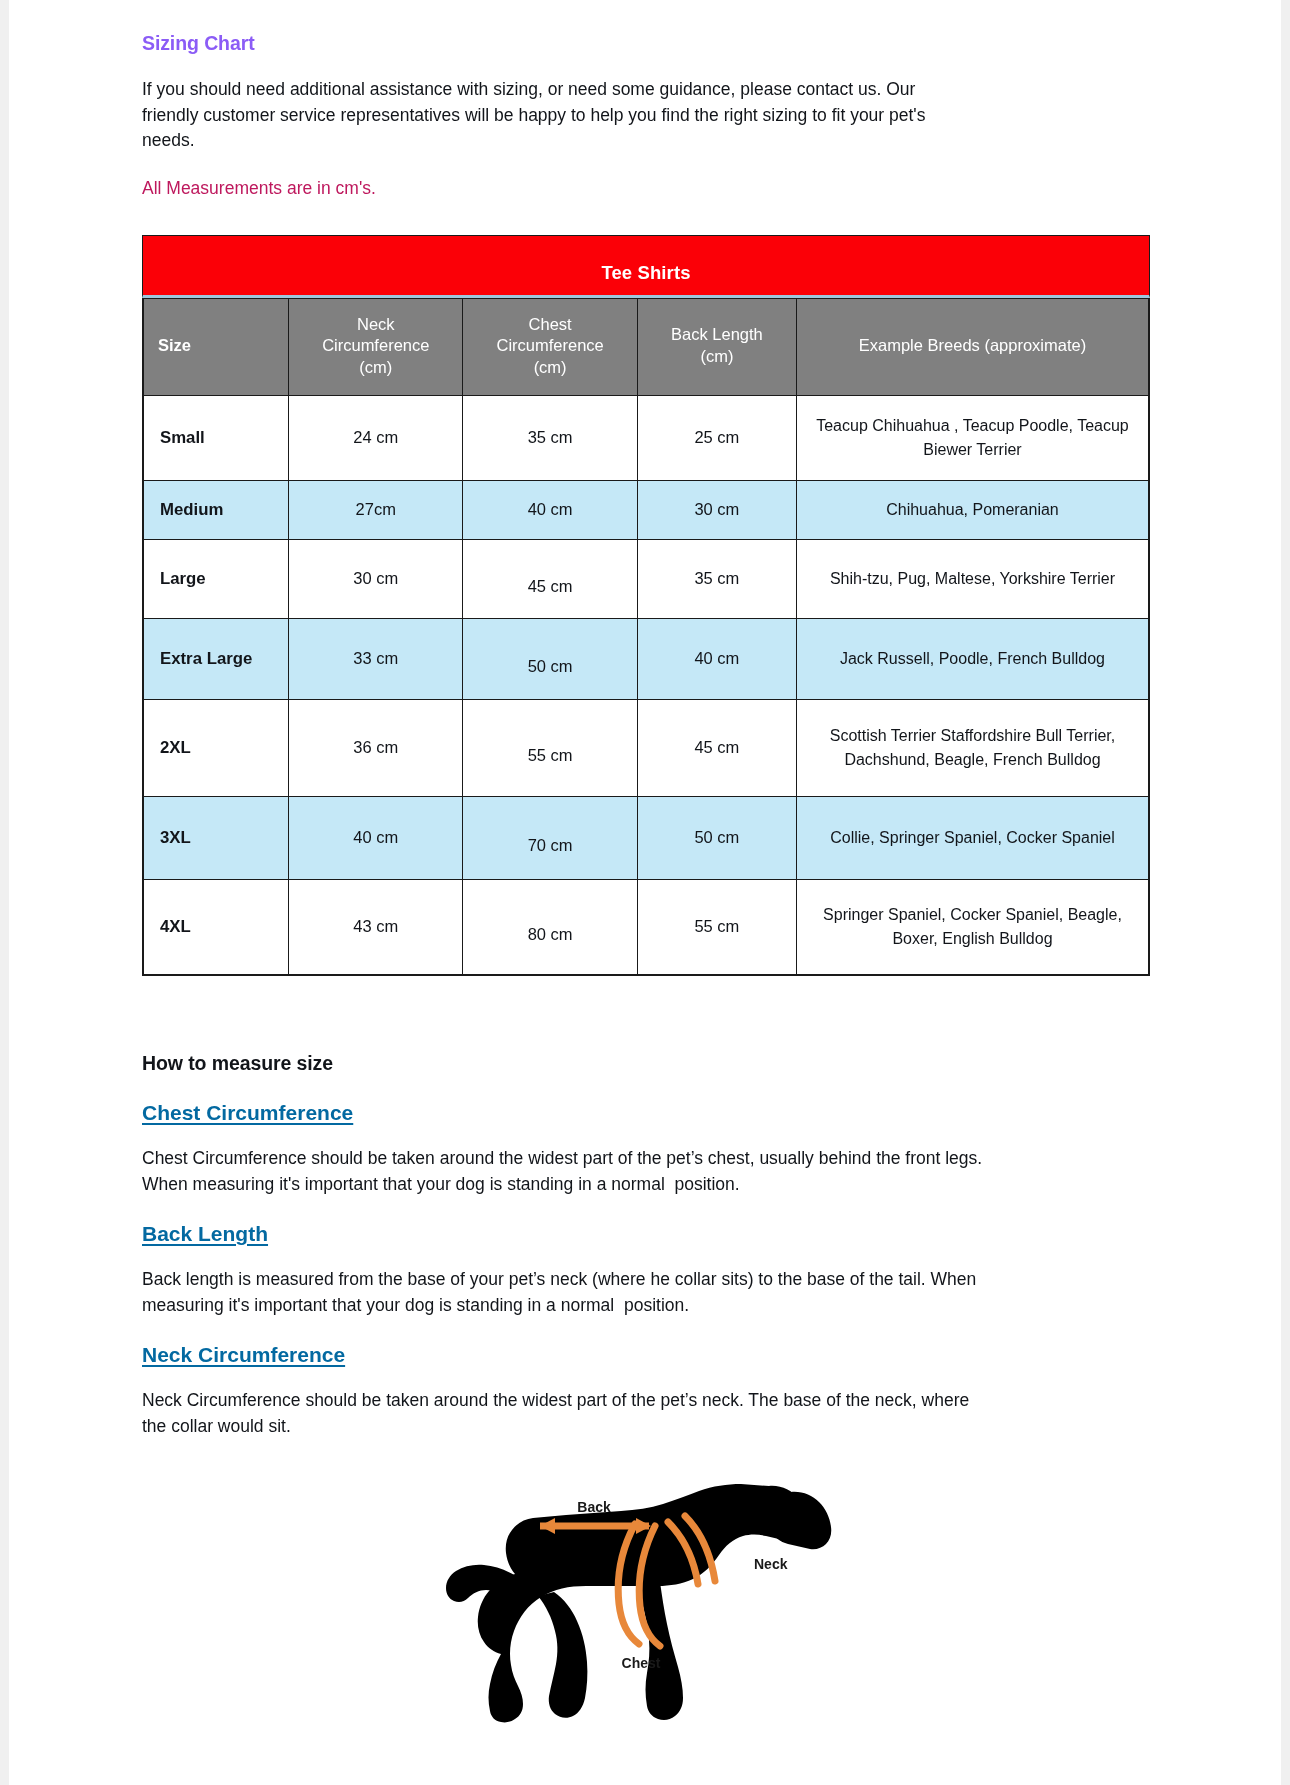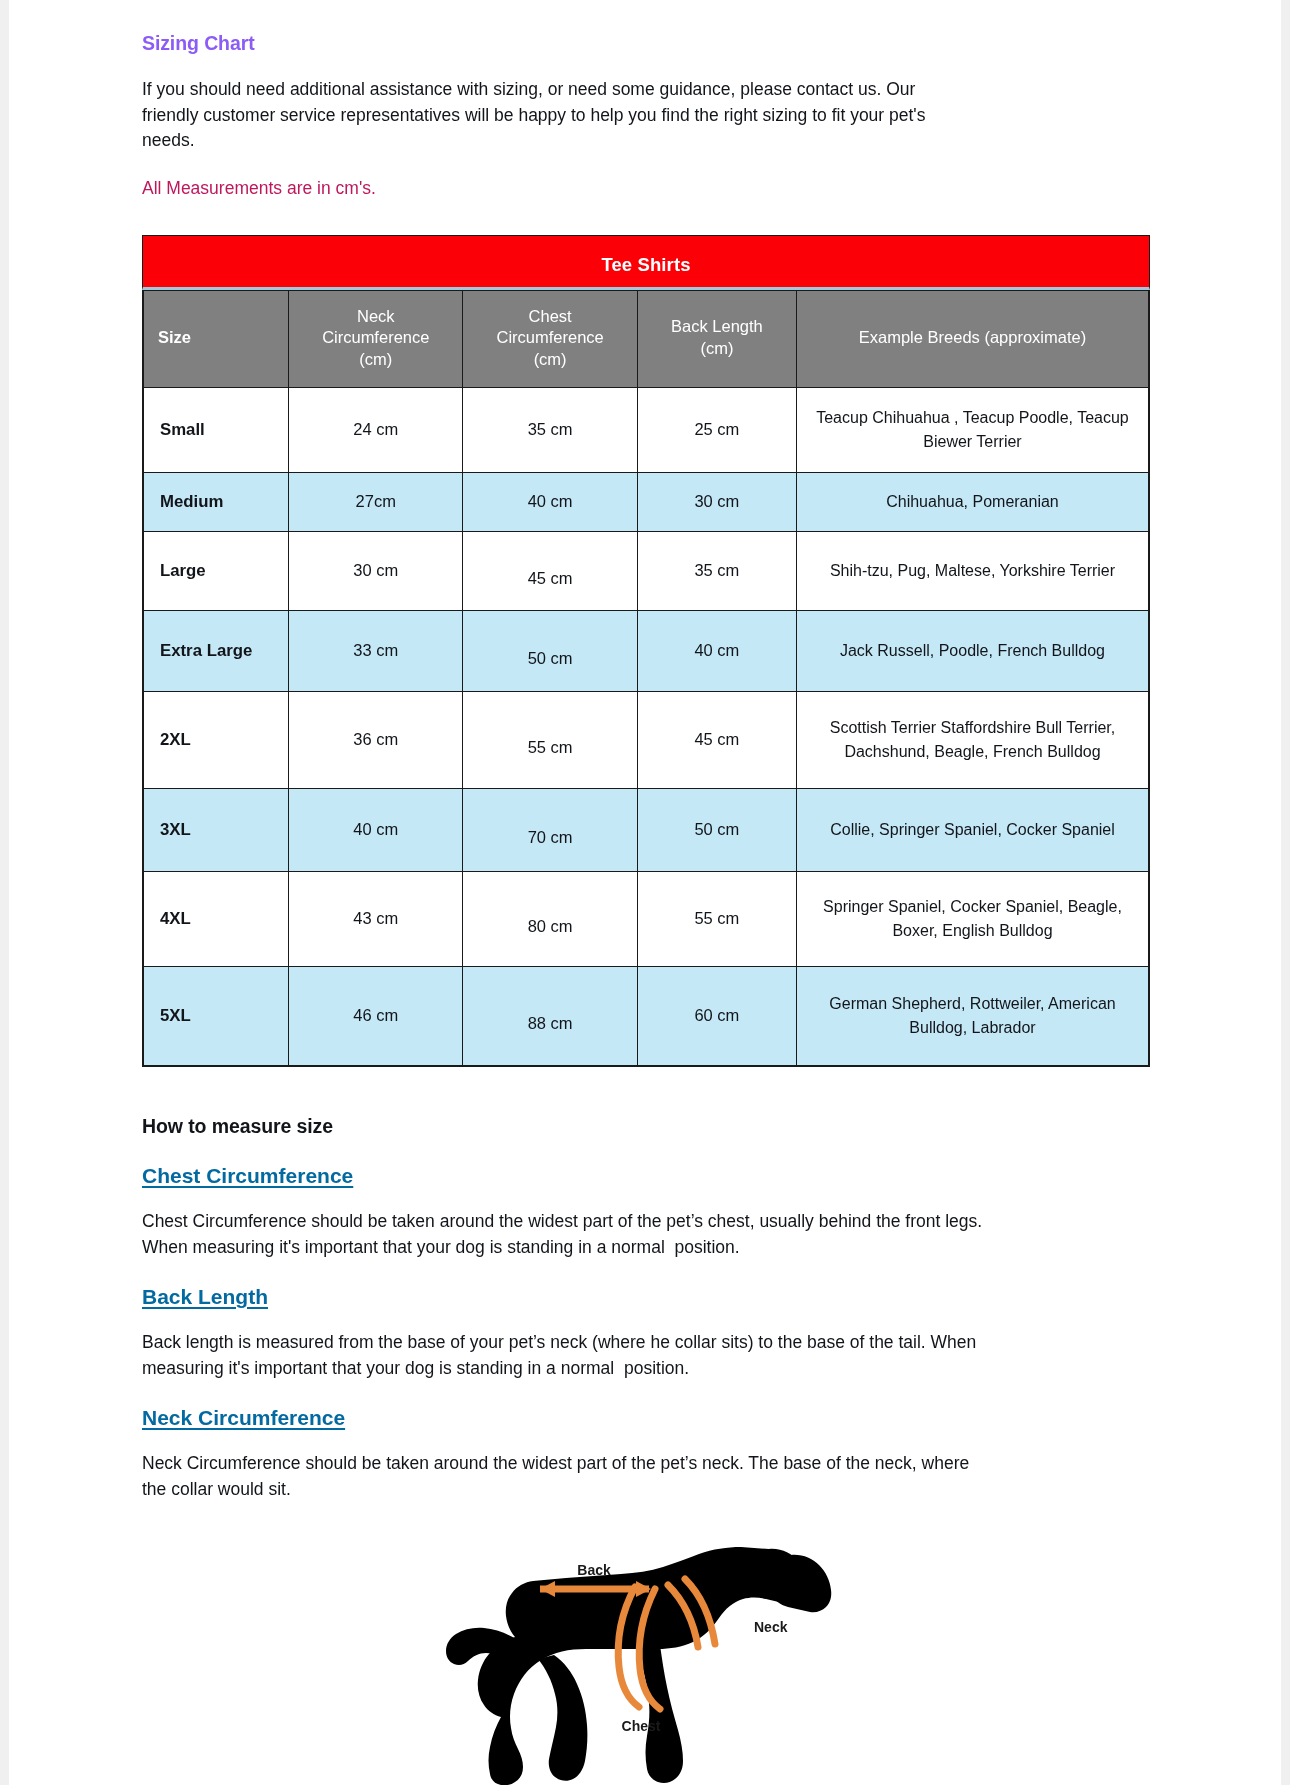--- a/index.html
+++ b/index.html
@@ -60,21 +60,21 @@
     border: 1px solid #1a1a1a;
     border-top: none;
     box-sizing: border-box;
   }
   .banner {
     background: #fb0007;
     color: #ffffff;
     font-size: 18.5px;
     font-weight: bold;
     text-align: center;
-    padding: 18px 0 11px 0;
+    padding: 26px 0 11px 0;
     letter-spacing: 0.1px;
     border: 1px solid #1a1a1a;
     border-bottom: 3px solid #9ec8de;
     box-sizing: border-box;
   }
   table.sizing {
     width: 100%;
     border-collapse: collapse;
     table-layout: fixed;
     background: #ffffff;
@@ -138,21 +138,21 @@
   tr.r-medium td  { height: 30px; }
   tr.r-large td   { height: 42px; }
   tr.r-xl td      { height: 44px; }
   tr.r-2xl td     { height: 60px; }
   tr.r-3xl td     { height: 46px; }
   tr.r-4xl td     { height: 58px; }
   tr.r-5xl td     { height: 62px; }
 
   
   .measure {
-    margin-top: 48px;
+    margin-top: 76px;
   }
   h2.measure-title {
     font-size: 19.5px;
     font-weight: bold;
     color: #12151a;
     margin: 0 0 26px 0;
     letter-spacing: -0.1px;
   }
   h3.sub {
     font-size: 21px;
@@ -272,27 +272,20 @@
               <td class="cell-chest">70 cm</td>
               <td class="cell-back">50 cm</td>
               <td class="cell-breed">Collie, Springer Spaniel, Cocker Spaniel</td>
             </tr>
             <tr class="lowchest r-4xl">
               <td class="cell-size">4XL</td>
               <td class="cell-neck">43 cm</td>
               <td class="cell-chest">80 cm</td>
               <td class="cell-back">55 cm</td>
               <td class="cell-breed">Springer Spaniel, Cocker Spaniel, Beagle, Boxer, English Bulldog</td>
-            </tr>
-            <tr class="alt lowchest r-5xl">
-              <td class="cell-size">5XL</td>
-              <td class="cell-neck">46 cm</td>
-              <td class="cell-chest">88 cm</td>
-              <td class="cell-back">60 cm</td>
-              <td class="cell-breed">German Shepherd, Rottweiler, American Bulldog, Labrador</td>
             </tr>
           </tbody>
         </table>
       </div>
     </div>
 
     <div class="measure">
       <h2 class="measure-title">How to measure size</h2>
 
       <h3 class="sub"><span class="u">Chest Circumference</span></h3>

